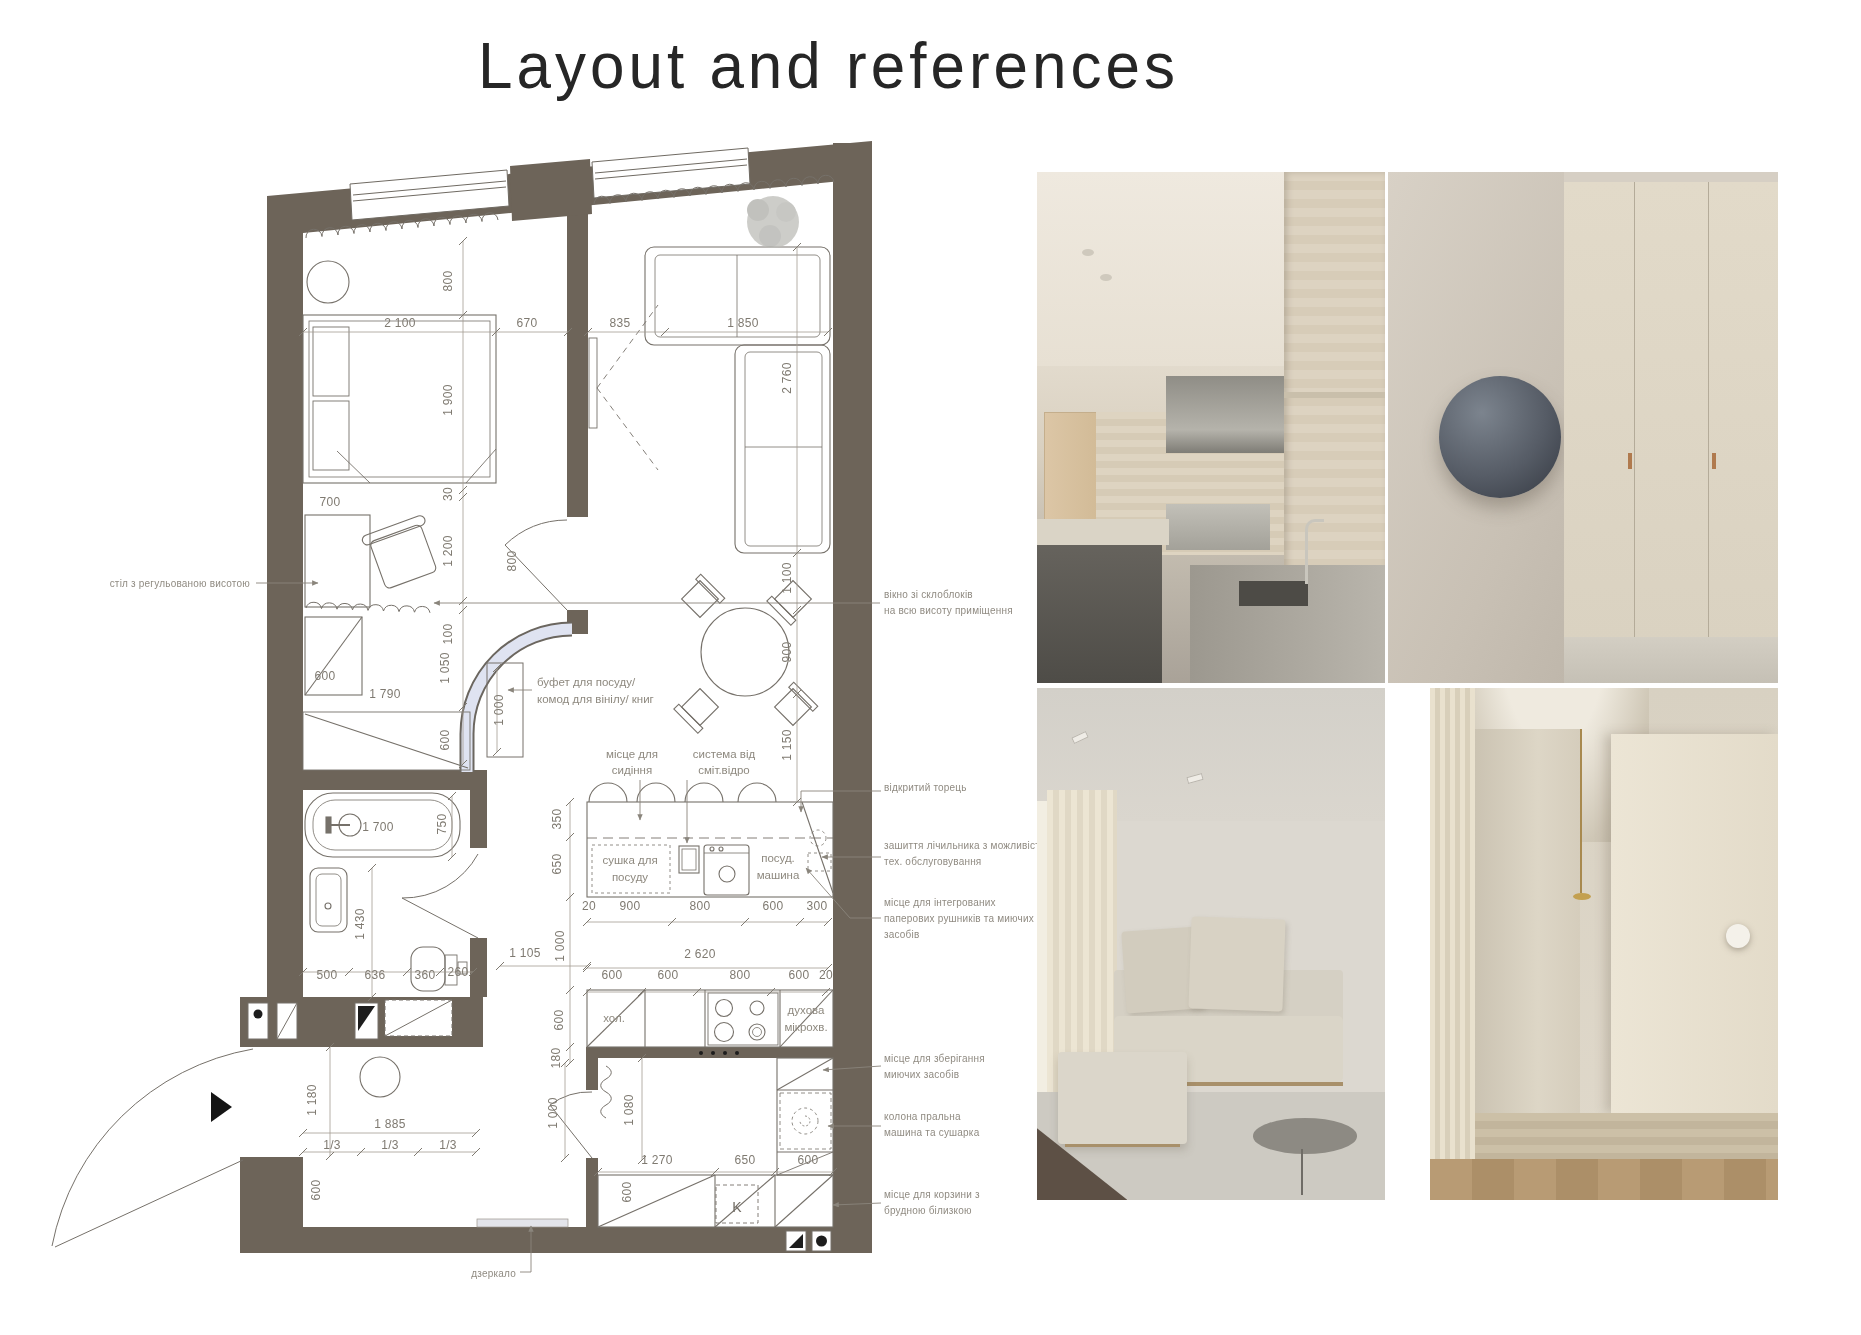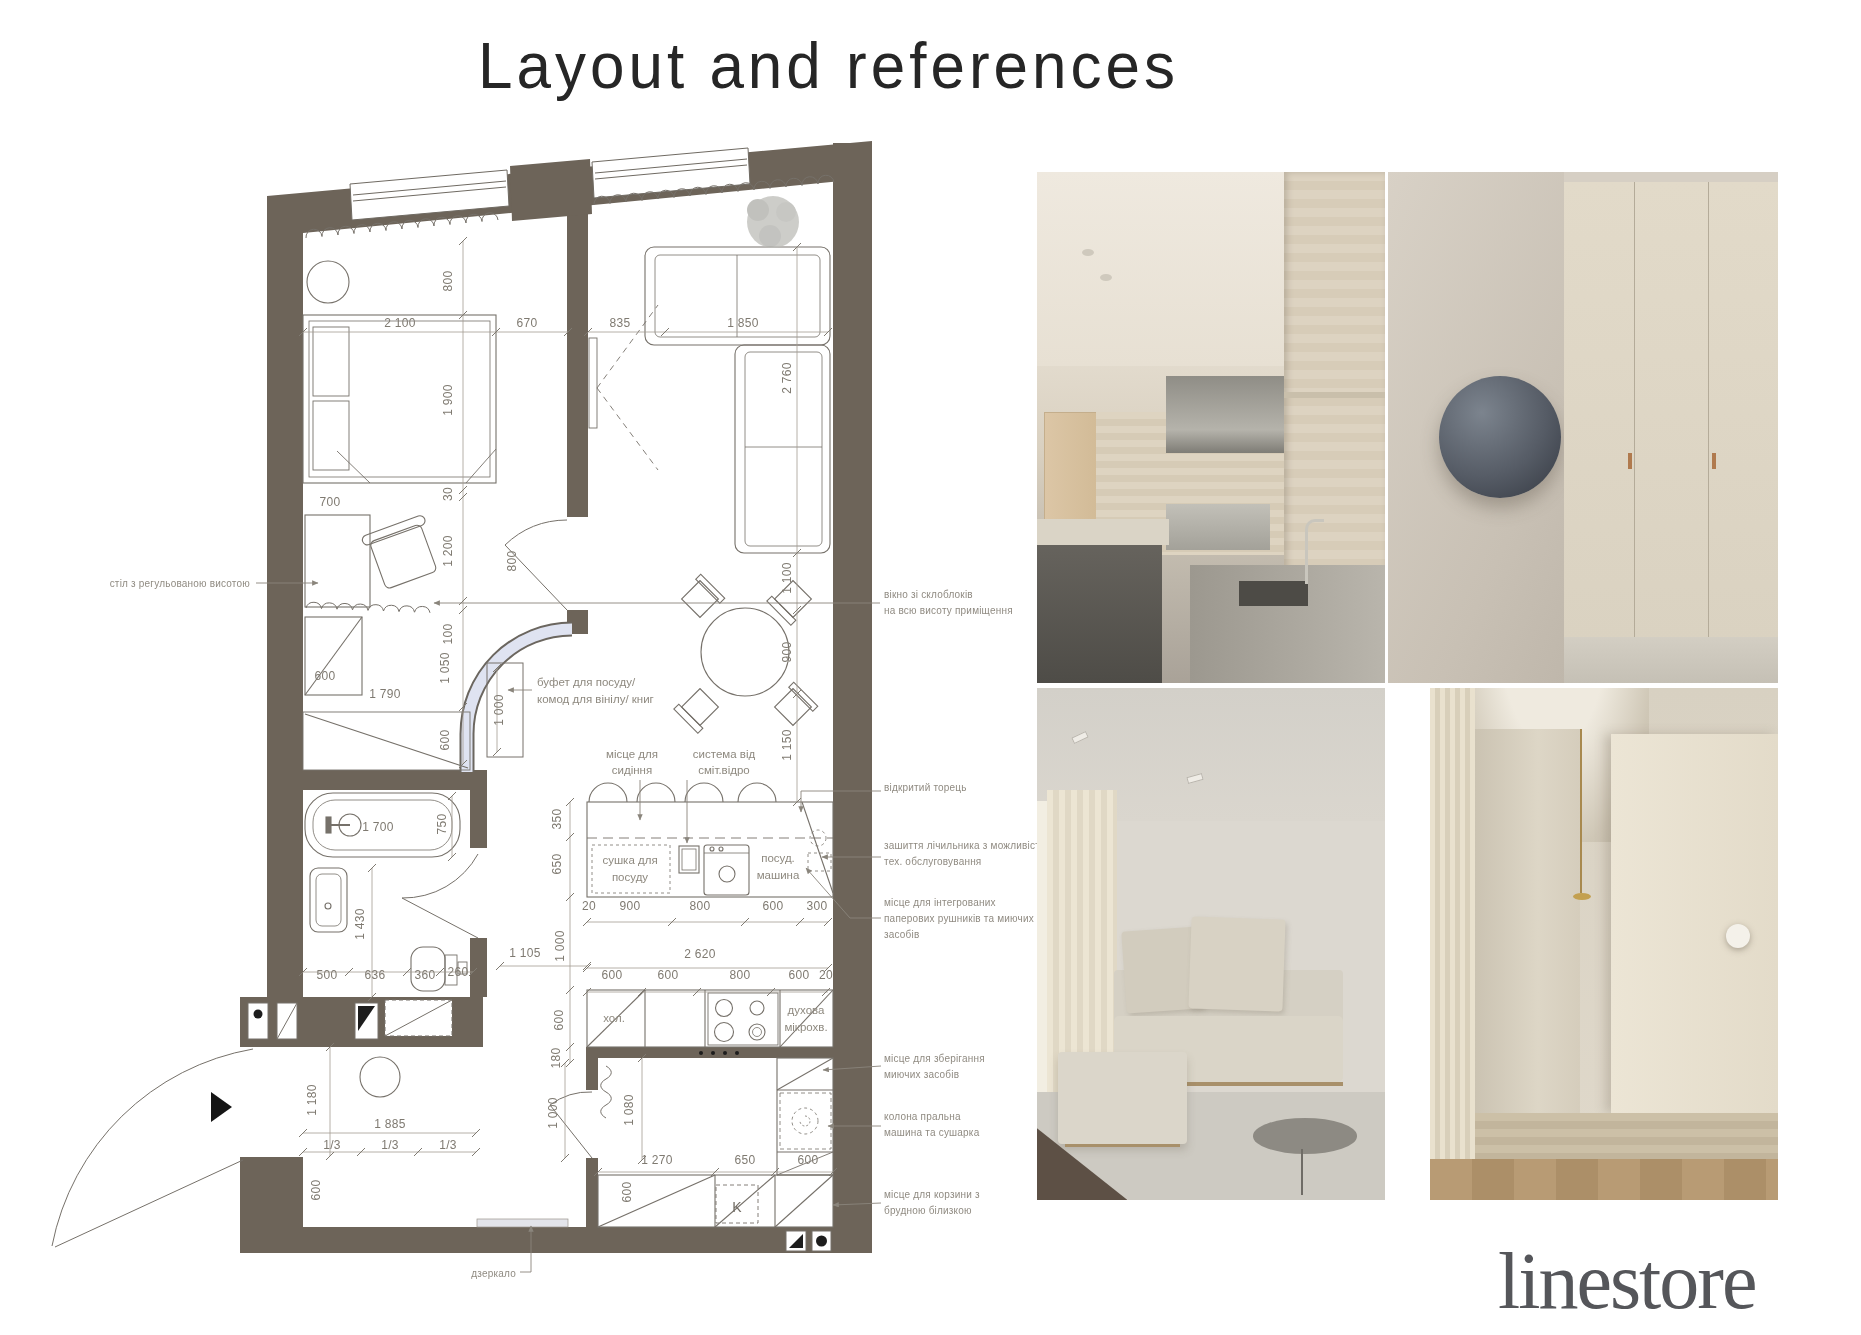--- a/index.html
+++ b/index.html
@@ -474,14 +474,13 @@
     <div style="left:0;top:0;width:13%;height:100%;background:repeating-linear-gradient(90deg,#e9e1ce 0 5px,#d8cfba 5px 10px);"></div>
     <div style="left:13%;top:8%;width:30%;height:80%;background:linear-gradient(90deg,#cbc3b2,#ddd6c6 60%,#d5cdbc);"></div>
     <div style="left:43%;top:8%;width:2px;height:32%;background:#a8894e;"></div>
     <div style="left:41%;top:40%;width:18px;height:7px;border-radius:50%;background:#c3a050;"></div>
     <div style="left:52%;top:9%;width:48%;height:74%;background:linear-gradient(90deg,#ece5d5,#e3dbc9);box-shadow:-6px 0 10px rgba(110,100,85,.25);"></div>
     <div style="left:85%;top:46%;width:24px;height:24px;border-radius:50%;background:#f4f1ea;box-shadow:0 2px 6px rgba(110,100,85,.5);"></div>
     <div style="left:13%;top:83%;width:87%;height:9%;background:repeating-linear-gradient(180deg,#ccc0a7 0 8px,#c2b59c 8px 16px);"></div>
     <div style="left:0;bottom:0;width:100%;height:8%;background:repeating-linear-gradient(90deg,#b89b74 0 42px,#ac8f68 42px 84px);"></div>
   </div>
 
-  <div class="brand-logo">linestore</div>
 </div>
 
 </body></html>

